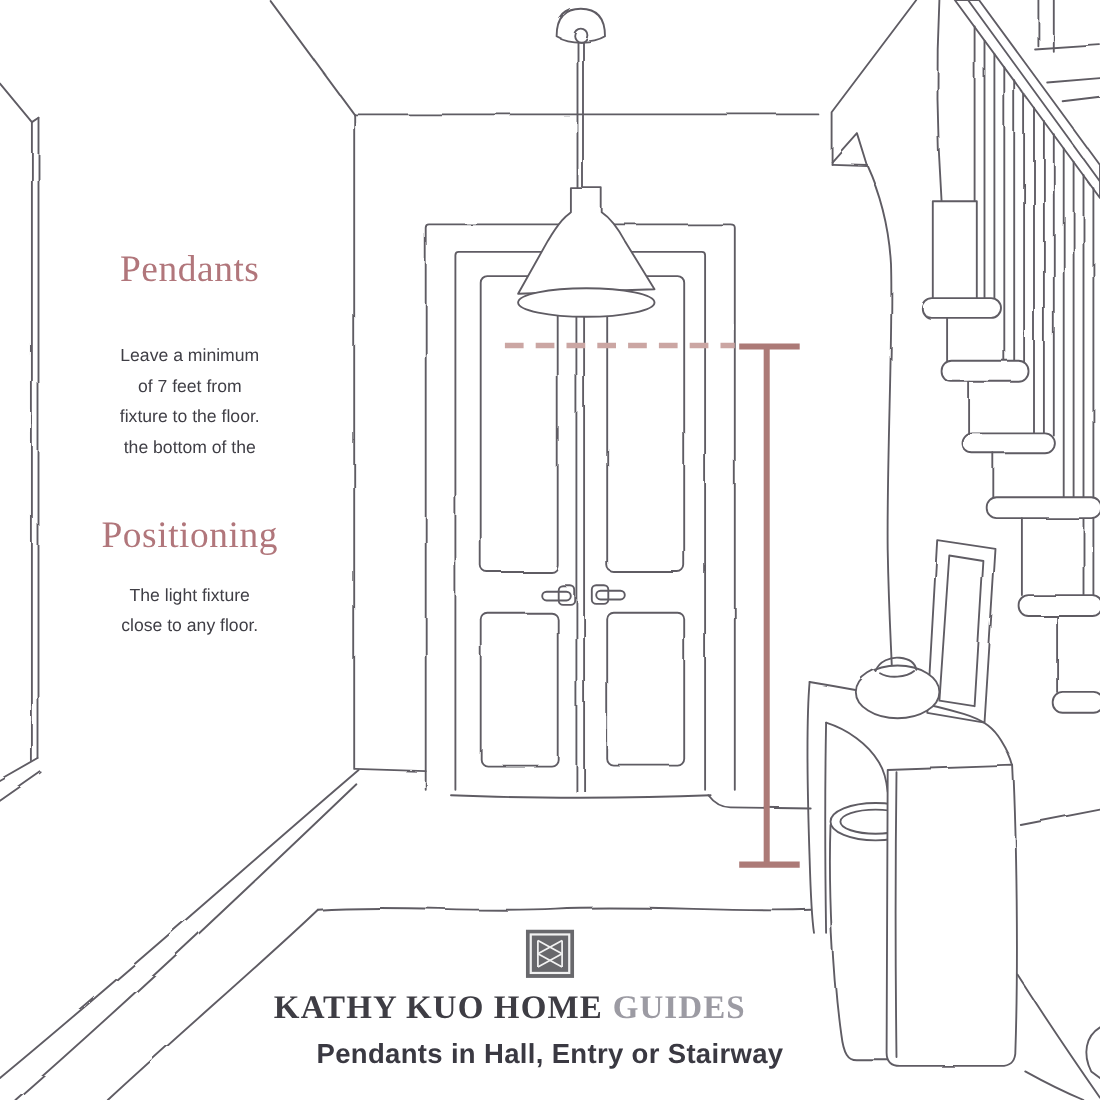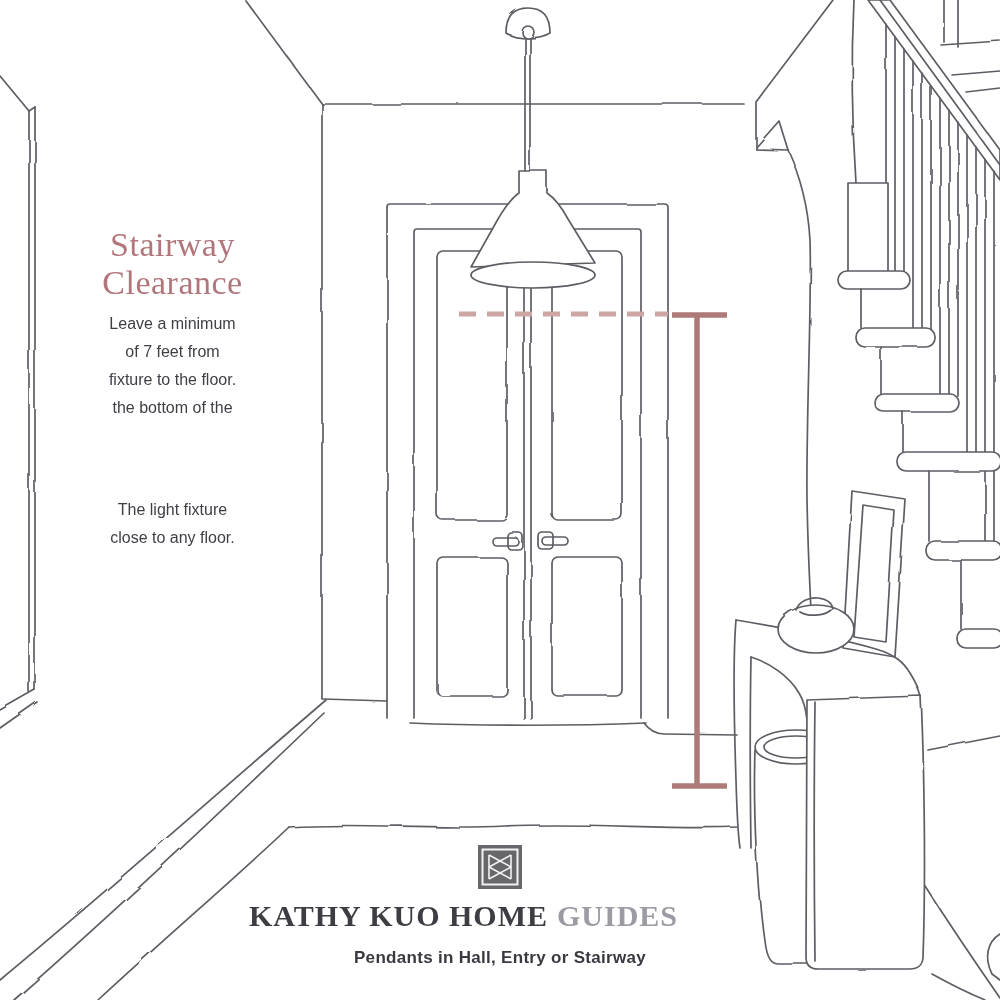--- a/index.html
+++ b/index.html
@@ -19,21 +19,21 @@
   }
   .left-col{left:25px;width:295px;}
   .brandline{
     left:0;width:927px;top:899px;
     font-family:"Liberation Serif",serif;font-weight:700;
     font-size:30px;line-height:34px;letter-spacing:1px;color:#3e3d44;
   }
   .brandline .series{color:#9c9ba3;margin-left:9px;font-weight:700;}
   .caption{
     left:0;width:1000px;top:944px;
-    font-weight:700;font-size:17px;line-height:28px;color:#3a3942;letter-spacing:.3px;
+    font-weight:700;font-size:25px;line-height:28px;color:#3a3942;letter-spacing:.3px;
   }
   .logo{position:absolute;left:478px;top:845px;width:44px;height:44px;}
 </style>
 </head>
 <body>
 
 <div class="stage">
 
   <svg class="illus" viewBox="0 0 1000 1000">
     <defs>
@@ -180,31 +180,33 @@
       <path d="M459,314 L668,314" stroke="#cba6a3" stroke-width="5" stroke-dasharray="17 11" fill="none"></path>
     </g>
     <g stroke="#ac7a77" stroke-width="5.5" fill="none">
       <path d="M697,316 L697,786"></path>
       <path d="M672,315 L727,315"></path>
       <path d="M672,786 L727,786"></path>
     </g>
   </svg>
 
   <div class="txt left-col heading" style="top:226px;">
-    <div>Stairway</div>
-    <div>Clearance</div>
+    <div>Pendants</div>
   </div>
   <div class="txt left-col bodytext" style="top:310px;">
     <div>Leave a minimum</div>
     <div>of 7 feet from</div>
     <div>fixture to the floor.</div>
     <div>the bottom of the</div>
   </div>
 
-  <div class="txt left-col bodytext" style="top:496px;">
+  <div class="txt left-col heading" style="top:468px;">
+    <div>Positioning</div>
+  </div>
+  <div class="txt left-col bodytext" style="top:528px;">
     <div>The light fixture</div>
     <div>close to any floor.</div>
   </div>
 
   <svg class="logo" viewBox="0 0 44 44">
     <rect x="0" y="0" width="44" height="44" fill="#68686c"></rect>
     <rect x="4.5" y="4.5" width="35" height="35" fill="none" stroke="#f2f2f2" stroke-width="2"></rect>
     <g stroke="#f2f2f2" stroke-width="1.6" fill="none">
       <path d="M11,10 L11,34"></path>
       <path d="M33,10 L33,34"></path>

